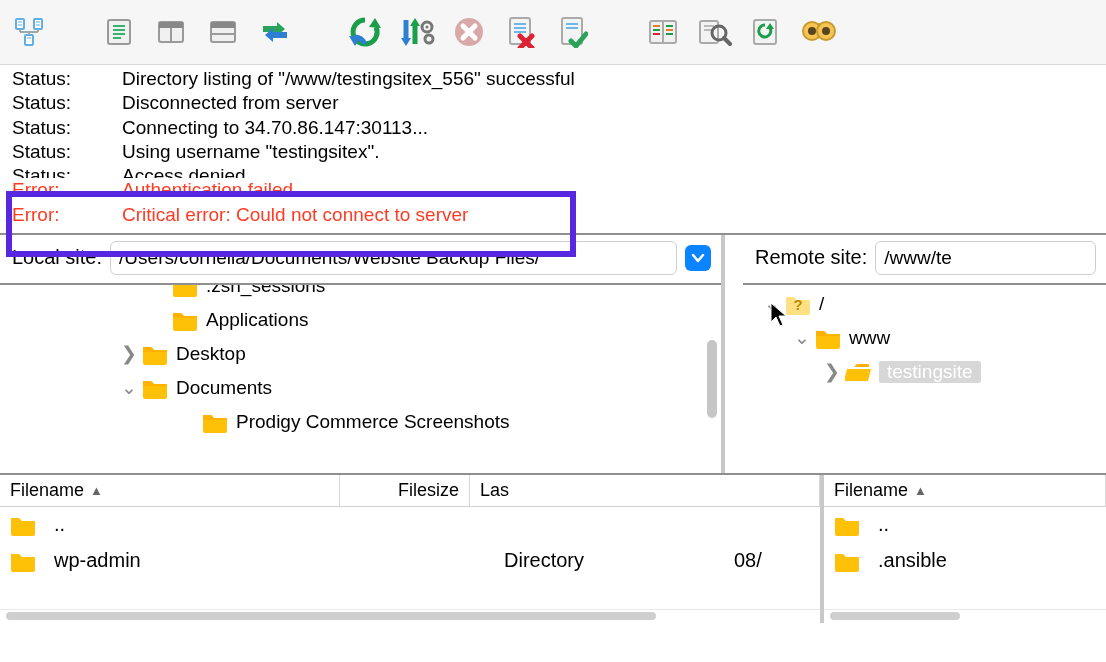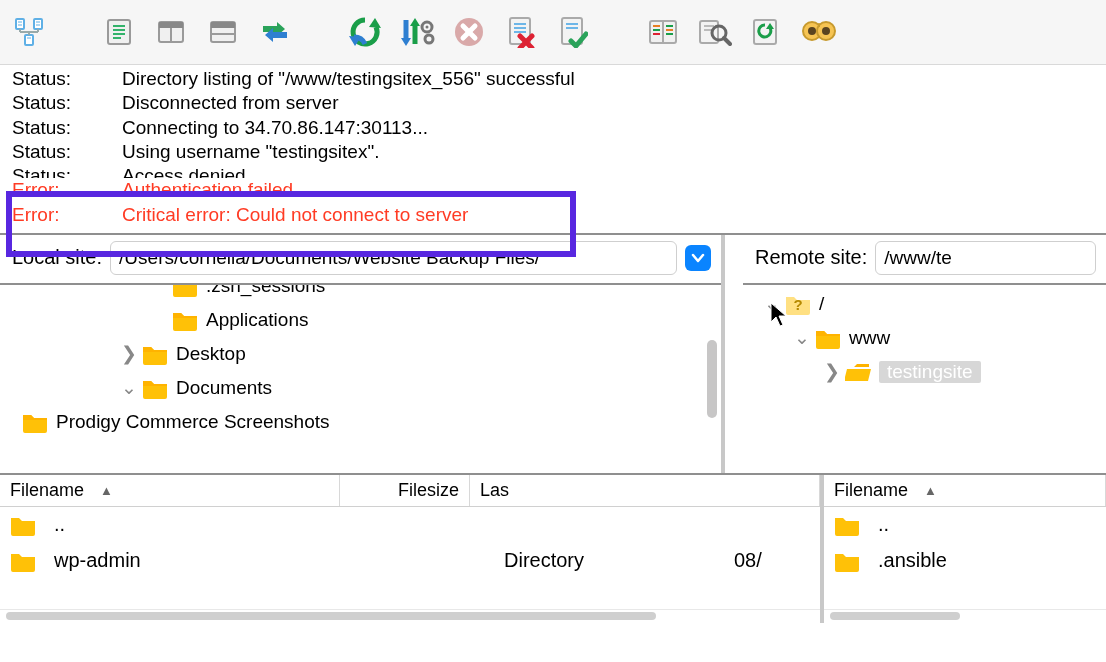--- a/index.html
+++ b/index.html
@@ -39,21 +39,21 @@
   .folder-ic svg { display:block; }
   .scroll-track { position:absolute; right:4px; top:55px; width:10px; height:78px; background:#c7c6c6; border-radius:5px; }
   .cursor { position:absolute; left:770px; top:302px; pointer-events:none; }
 
   
   .lists { display:flex; border-top:2px solid #8f8f8f; height:150px; }
   .list-pane { display:flex; flex-direction:column; }
   .list-left { width:824px; border-right:4px solid #c8c8c8; }
   .list-right { flex:1; }
   .cols { display:flex; align-items:center; height:32px; border-bottom:1px solid #d0d0d0; font-size:18px; }
-  .col { padding:0 10px; border-right:1px solid #d8d8d8; height:100%; display:flex; align-items:center; gap:16px; }
+  .col { padding:0 10px; border-right:1px solid #d8d8d8; height:100%; display:flex; align-items:center; gap:6px; }
   .sort-caret { color:#666; font-size:13px; }
   .flist { flex:1; overflow:hidden; }
   .frow { display:flex; align-items:center; height:36px; font-size:20px; padding-left:6px; gap:10px; }
   .hscroll { height:14px; border-top:1px solid #e8e8e8; display:flex; align-items:center; padding:0 6px; }
   .hthumb { height:8px; background:#cfcfcf; border-radius:4px; }
   .sel { background:#d7d7d7; border-radius:2px; padding:0 8px; color:#fff; }
 </style>
 </head>
 <body>
 <div class="app">
@@ -276,21 +276,21 @@
       <div class="tree-row" style="padding-left:120px;">
         <span class="arrow">⌄</span>
         <span class="folder-ic">
               <svg width="26" height="22">
                 <path d="M1 4 h8 l3 3 h13 v13 a2 2 0 0 1 -2 2 h-20 a2 2 0 0 1 -2 -2 z" fill="#ffc107"></path>
                 <path d="M1 4 h8 l3 3 h13 v2 h-24 z" fill="#ffb300"></path>
               </svg>
             </span>
         <span>Documents</span>
       </div>
-      <div class="tree-row" style="">
+      <div class="tree-row" style="padding-left:180px;">
         <span class="arrow"></span>
         <span class="folder-ic">
               <svg width="26" height="22">
                 <path d="M1 4 h8 l3 3 h13 v13 a2 2 0 0 1 -2 2 h-20 a2 2 0 0 1 -2 -2 z" fill="#ffc107"></path>
                 <path d="M1 4 h8 l3 3 h13 v2 h-24 z" fill="#ffb300"></path>
               </svg>
             </span>
         <span>Prodigy Commerce Screenshots</span>
       </div>
       <div class="scroll-track"></div>

